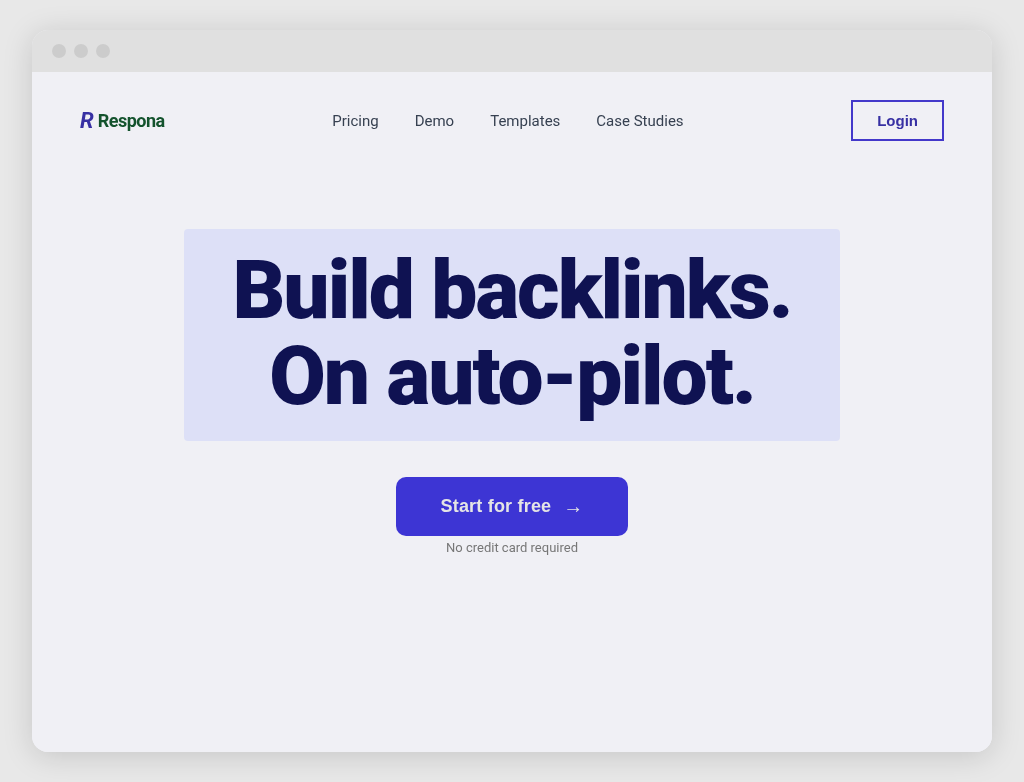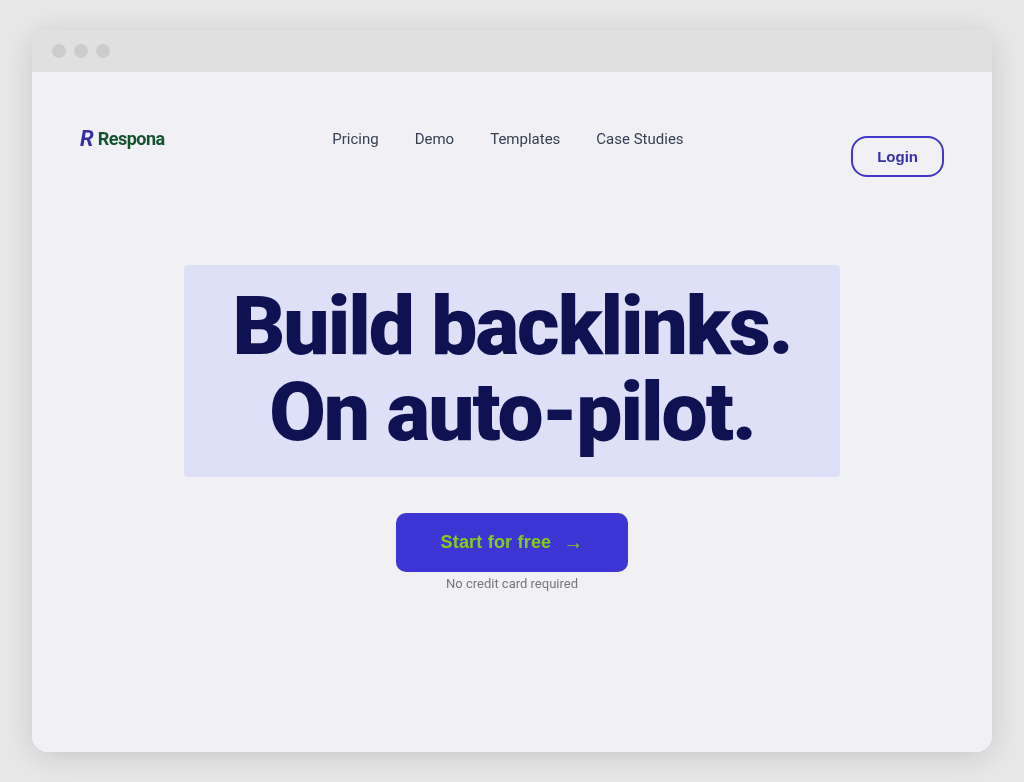--- a/index.html
+++ b/index.html
@@ -78,27 +78,26 @@
     .nav-links a {
       text-decoration: none;
       color: #374151;
       font-size: 15px;
       font-weight: 400;
     }
 
     .login-btn {
       padding: 10px 24px;
       border: 2px solid #4338ca;
-      border-radius: 16px;
+      border-radius: 0;
       background: transparent;
       color: #3730a3;
       font-size: 15px;
       font-weight: 600;
       cursor: pointer;
-      margin-top: 36px;
     }
 
     
     .hero {
       display: flex;
       flex-direction: column;
       align-items: center;
       padding: 60px 40px 40px;
       text-align: center;
     }
@@ -131,21 +130,21 @@
     .hero-subtext {
       margin-top: 28px;
       font-size: 18px;
       color: #555;
       line-height: 1.6;
     }
 
     .hero-cta {
       margin-top: 36px;
       background: #3d35d4;
-      color: #84cc16;
+      color: #e5e5e5;
       border: none;
       border-radius: 10px;
       padding: 18px 44px;
       font-size: 18px;
       font-weight: 600;
       cursor: pointer;
       display: flex;
       align-items: center;
       gap: 12px;
       letter-spacing: 0.2px;

